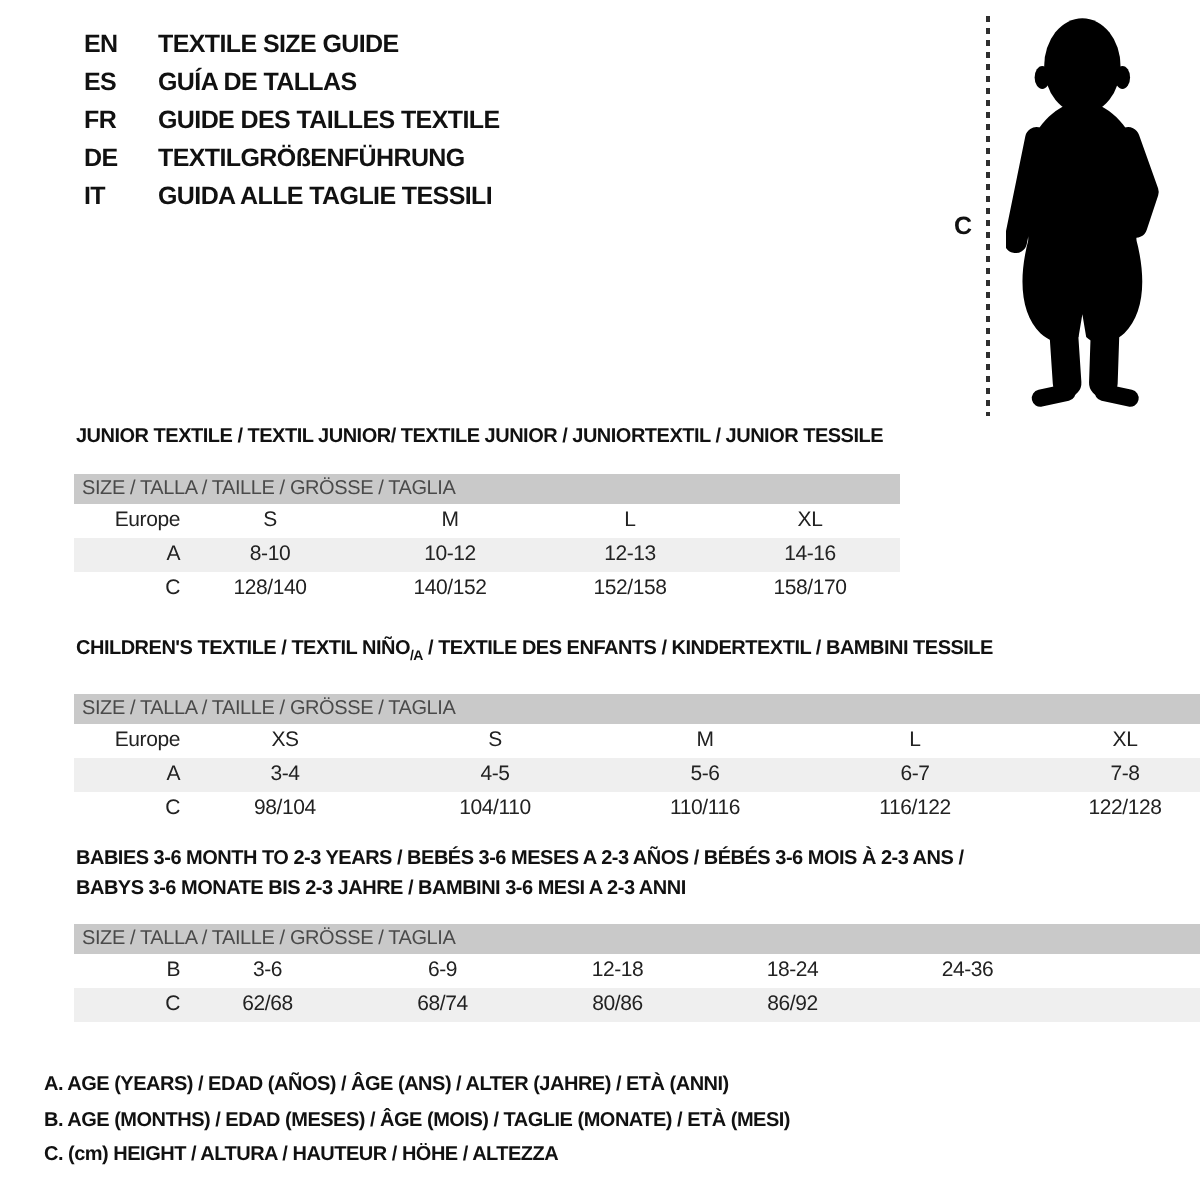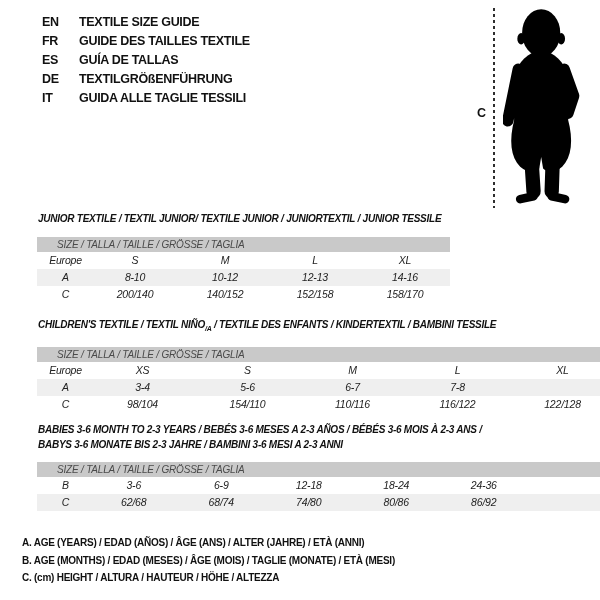--- a/index.html
+++ b/index.html
@@ -14,62 +14,62 @@
   .lang-code{width:37px;flex:0 0 37px;}
   
   .figure-area{position:absolute;left:440px;top:0;width:160px;height:215px;}
   .height-line{
     position:absolute;left:33px;top:8px;width:2px;height:200px;
     background:repeating-linear-gradient(to bottom,#2e2e2e 0 3px,transparent 3px 6px);
   }
   .height-c{position:absolute;left:17px;top:106px;font-weight:bold;font-size:12.5px;color:#111;}
   .baby-svg{position:absolute;left:43px;top:6px;}
   
-  .tbl{position:absolute;left:17px;font-style:italic;}
+  .tbl{position:absolute;left:17px;}
   .t1{top:212px;width:413px;}
   .t2{top:318px;width:578px;}
   .t3{top:422px;width:578px;}
   .tbl-title{
     margin:0 0 12px 1px;font-size:10px;font-weight:bold;letter-spacing:-0.25px;
     line-height:13px;color:#111;white-space:nowrap;
   }
   .t3 .tbl-title{white-space:normal;line-height:15px;margin-bottom:10px;}
   .tbl-title sub{font-size:7px;}
   .size-bar{
     background:#c9c9c9;color:#4a4a4a;font-size:10px;letter-spacing:-0.2px;
-    height:15px;line-height:15px;padding-left:20px;
+    height:15px;line-height:15px;padding-left:4px;
   }
   .grid-row{display:grid;height:17px;line-height:17px;font-size:10.5px;letter-spacing:-0.2px;color:#222;}
   .t1 .grid-row{grid-template-columns:53px repeat(4,1fr);}
   .t2 .grid-row{grid-template-columns:53px repeat(5,1fr);}
   .t3 .grid-row{grid-template-columns:53px repeat(6,1fr);}
   .grid-row.alt{background:#efefef;}
   .cell{text-align:center;}
-  .cell.lbl{text-align:center;padding-left:4px;}
+  .cell.lbl{text-align:right;padding-left:4px;}
   
   .footnotes{position:absolute;left:2px;top:534px;}
   .footnote{font-size:10px;font-weight:bold;letter-spacing:-0.25px;line-height:17.5px;color:#111;white-space:nowrap;}
 </style>
 </head>
 <body>
 
 <div class="canvas">
 
   <div class="lang-block">
     <div class="lang-row">
       <span class="lang-code">EN</span>
       <span class="lang-label">TEXTILE SIZE GUIDE</span>
     </div>
     <div class="lang-row">
+      <span class="lang-code">ES</span>
+      <span class="lang-label">GUÍA DE TALLAS</span>
+    </div>
+    <div class="lang-row">
       <span class="lang-code">FR</span>
       <span class="lang-label">GUIDE DES TAILLES TEXTILE</span>
-    </div>
-    <div class="lang-row">
-      <span class="lang-code">ES</span>
-      <span class="lang-label">GUÍA DE TALLAS</span>
     </div>
     <div class="lang-row">
       <span class="lang-code">DE</span>
       <span class="lang-label">TEXTILGRÖßENFÜHRUNG</span>
     </div>
     <div class="lang-row">
       <span class="lang-code">IT</span>
       <span class="lang-label">GUIDA ALLE TAGLIE TESSILI</span>
     </div>
   </div>
@@ -113,49 +113,50 @@
     </div>
     <div class="grid-row alt">
       <span class="cell lbl">A</span>
       <span class="cell">8-10</span>
       <span class="cell">10-12</span>
       <span class="cell">12-13</span>
       <span class="cell">14-16</span>
     </div>
     <div class="grid-row">
       <span class="cell lbl">C</span>
-      <span class="cell">200/140</span>
+      <span class="cell">128/140</span>
       <span class="cell">140/152</span>
       <span class="cell">152/158</span>
       <span class="cell">158/170</span>
     </div>
   </section>
 
   <section class="tbl t2">
     <h2 class="tbl-title"><span>CHILDREN'S TEXTILE / TEXTIL NIÑO</span><sub>/A</sub><span> / TEXTILE DES ENFANTS / KINDERTEXTIL / BAMBINI TESSILE</span></h2>
     <div class="size-bar">SIZE / TALLA / TAILLE / GRÖSSE / TAGLIA</div>
     <div class="grid-row">
       <span class="cell lbl">Europe</span>
       <span class="cell">XS</span>
       <span class="cell">S</span>
       <span class="cell">M</span>
       <span class="cell">L</span>
       <span class="cell">XL</span>
     </div>
     <div class="grid-row alt">
       <span class="cell lbl">A</span>
       <span class="cell">3-4</span>
+      <span class="cell">4-5</span>
       <span class="cell">5-6</span>
       <span class="cell">6-7</span>
       <span class="cell">7-8</span>
     </div>
     <div class="grid-row">
       <span class="cell lbl">C</span>
       <span class="cell">98/104</span>
-      <span class="cell">154/110</span>
+      <span class="cell">104/110</span>
       <span class="cell">110/116</span>
       <span class="cell">116/122</span>
       <span class="cell">122/128</span>
     </div>
   </section>
 
   <section class="tbl t3">
     <h2 class="tbl-title">
       <span style="display:block">BABIES 3-6 MONTH TO 2-3 YEARS / BEBÉS 3-6 MESES A 2-3 AÑOS / BÉBÉS 3-6 MOIS À 2-3 ANS /</span>
       <span style="display:block">BABYS 3-6 MONATE BIS 2-3 JAHRE / BAMBINI 3-6 MESI A 2-3 ANNI</span>
@@ -166,21 +167,20 @@
       <span class="cell">3-6</span>
       <span class="cell">6-9</span>
       <span class="cell">12-18</span>
       <span class="cell">18-24</span>
       <span class="cell">24-36</span>
     </div>
     <div class="grid-row alt">
       <span class="cell lbl">C</span>
       <span class="cell">62/68</span>
       <span class="cell">68/74</span>
-      <span class="cell">74/80</span>
       <span class="cell">80/86</span>
       <span class="cell">86/92</span>
     </div>
   </section>
 
   <div class="footnotes">
     <div class="footnote">A. AGE (YEARS) / EDAD (AÑOS) / ÂGE (ANS) / ALTER (JAHRE) / ETÀ (ANNI)</div>
     <div class="footnote">B. AGE (MONTHS) / EDAD (MESES) / ÂGE (MOIS) / TAGLIE (MONATE) / ETÀ (MESI)</div>
     <div class="footnote">C. (cm) HEIGHT / ALTURA / HAUTEUR / HÖHE / ALTEZZA</div>
   </div>

